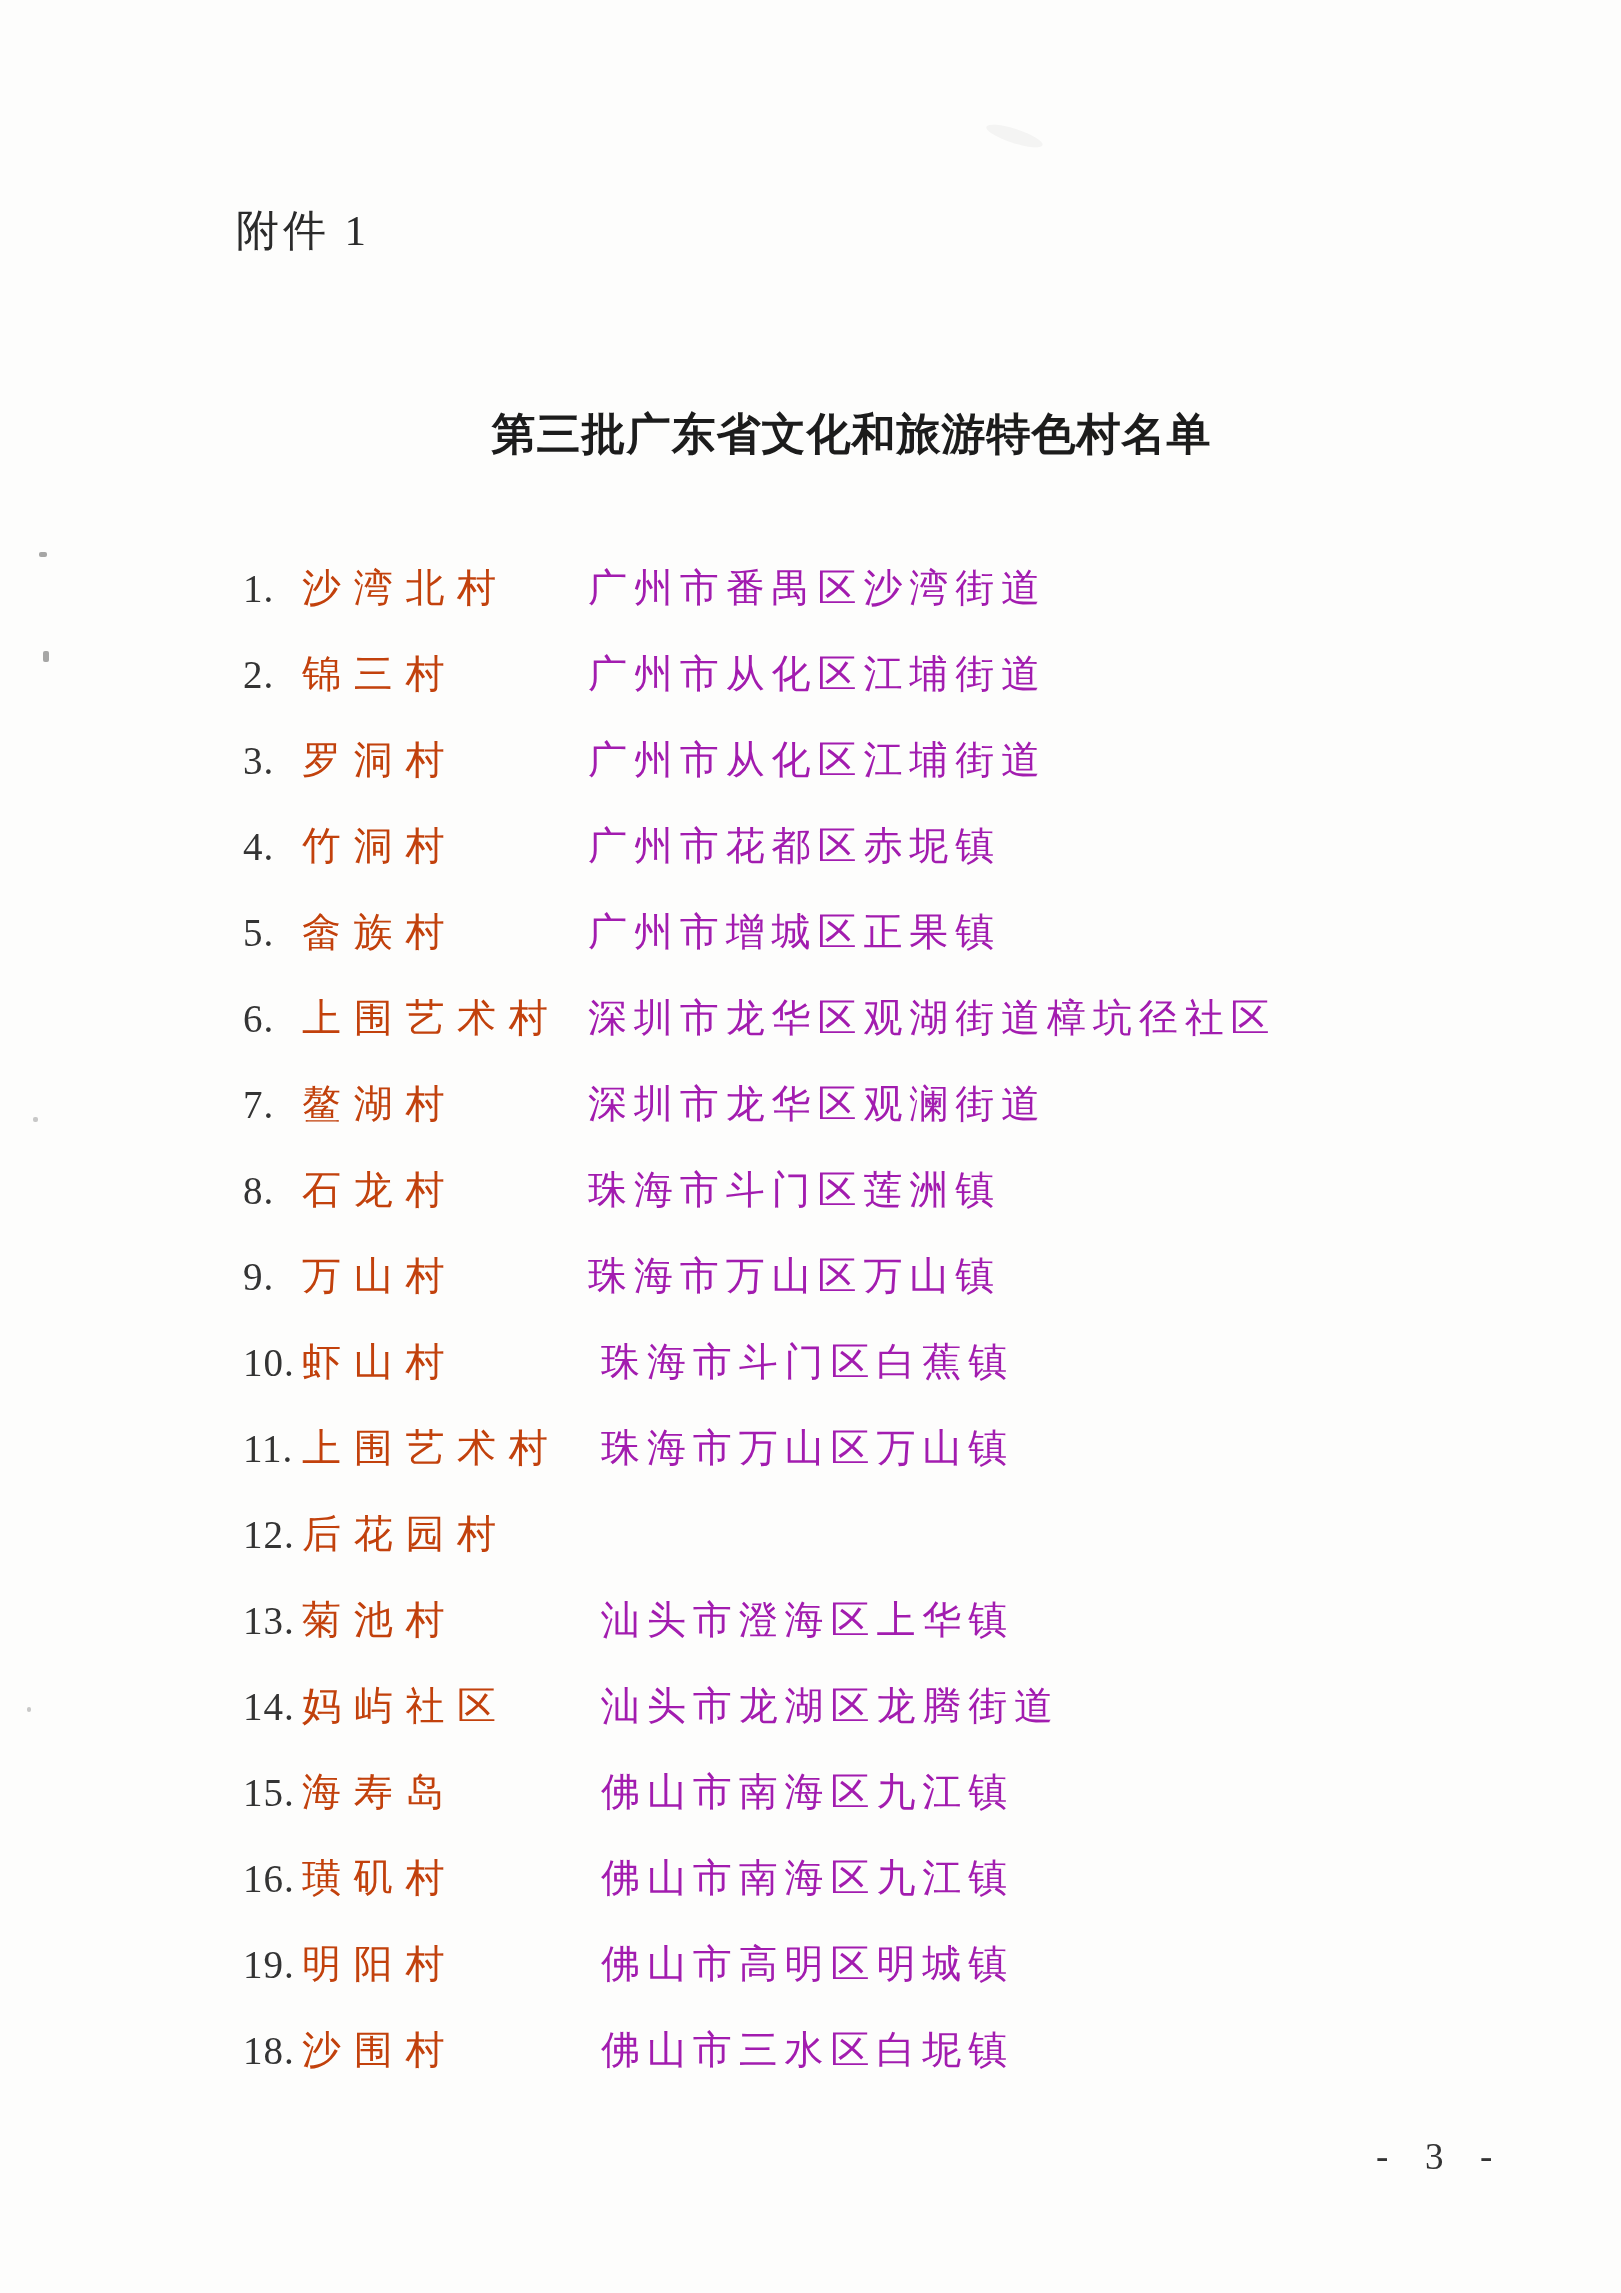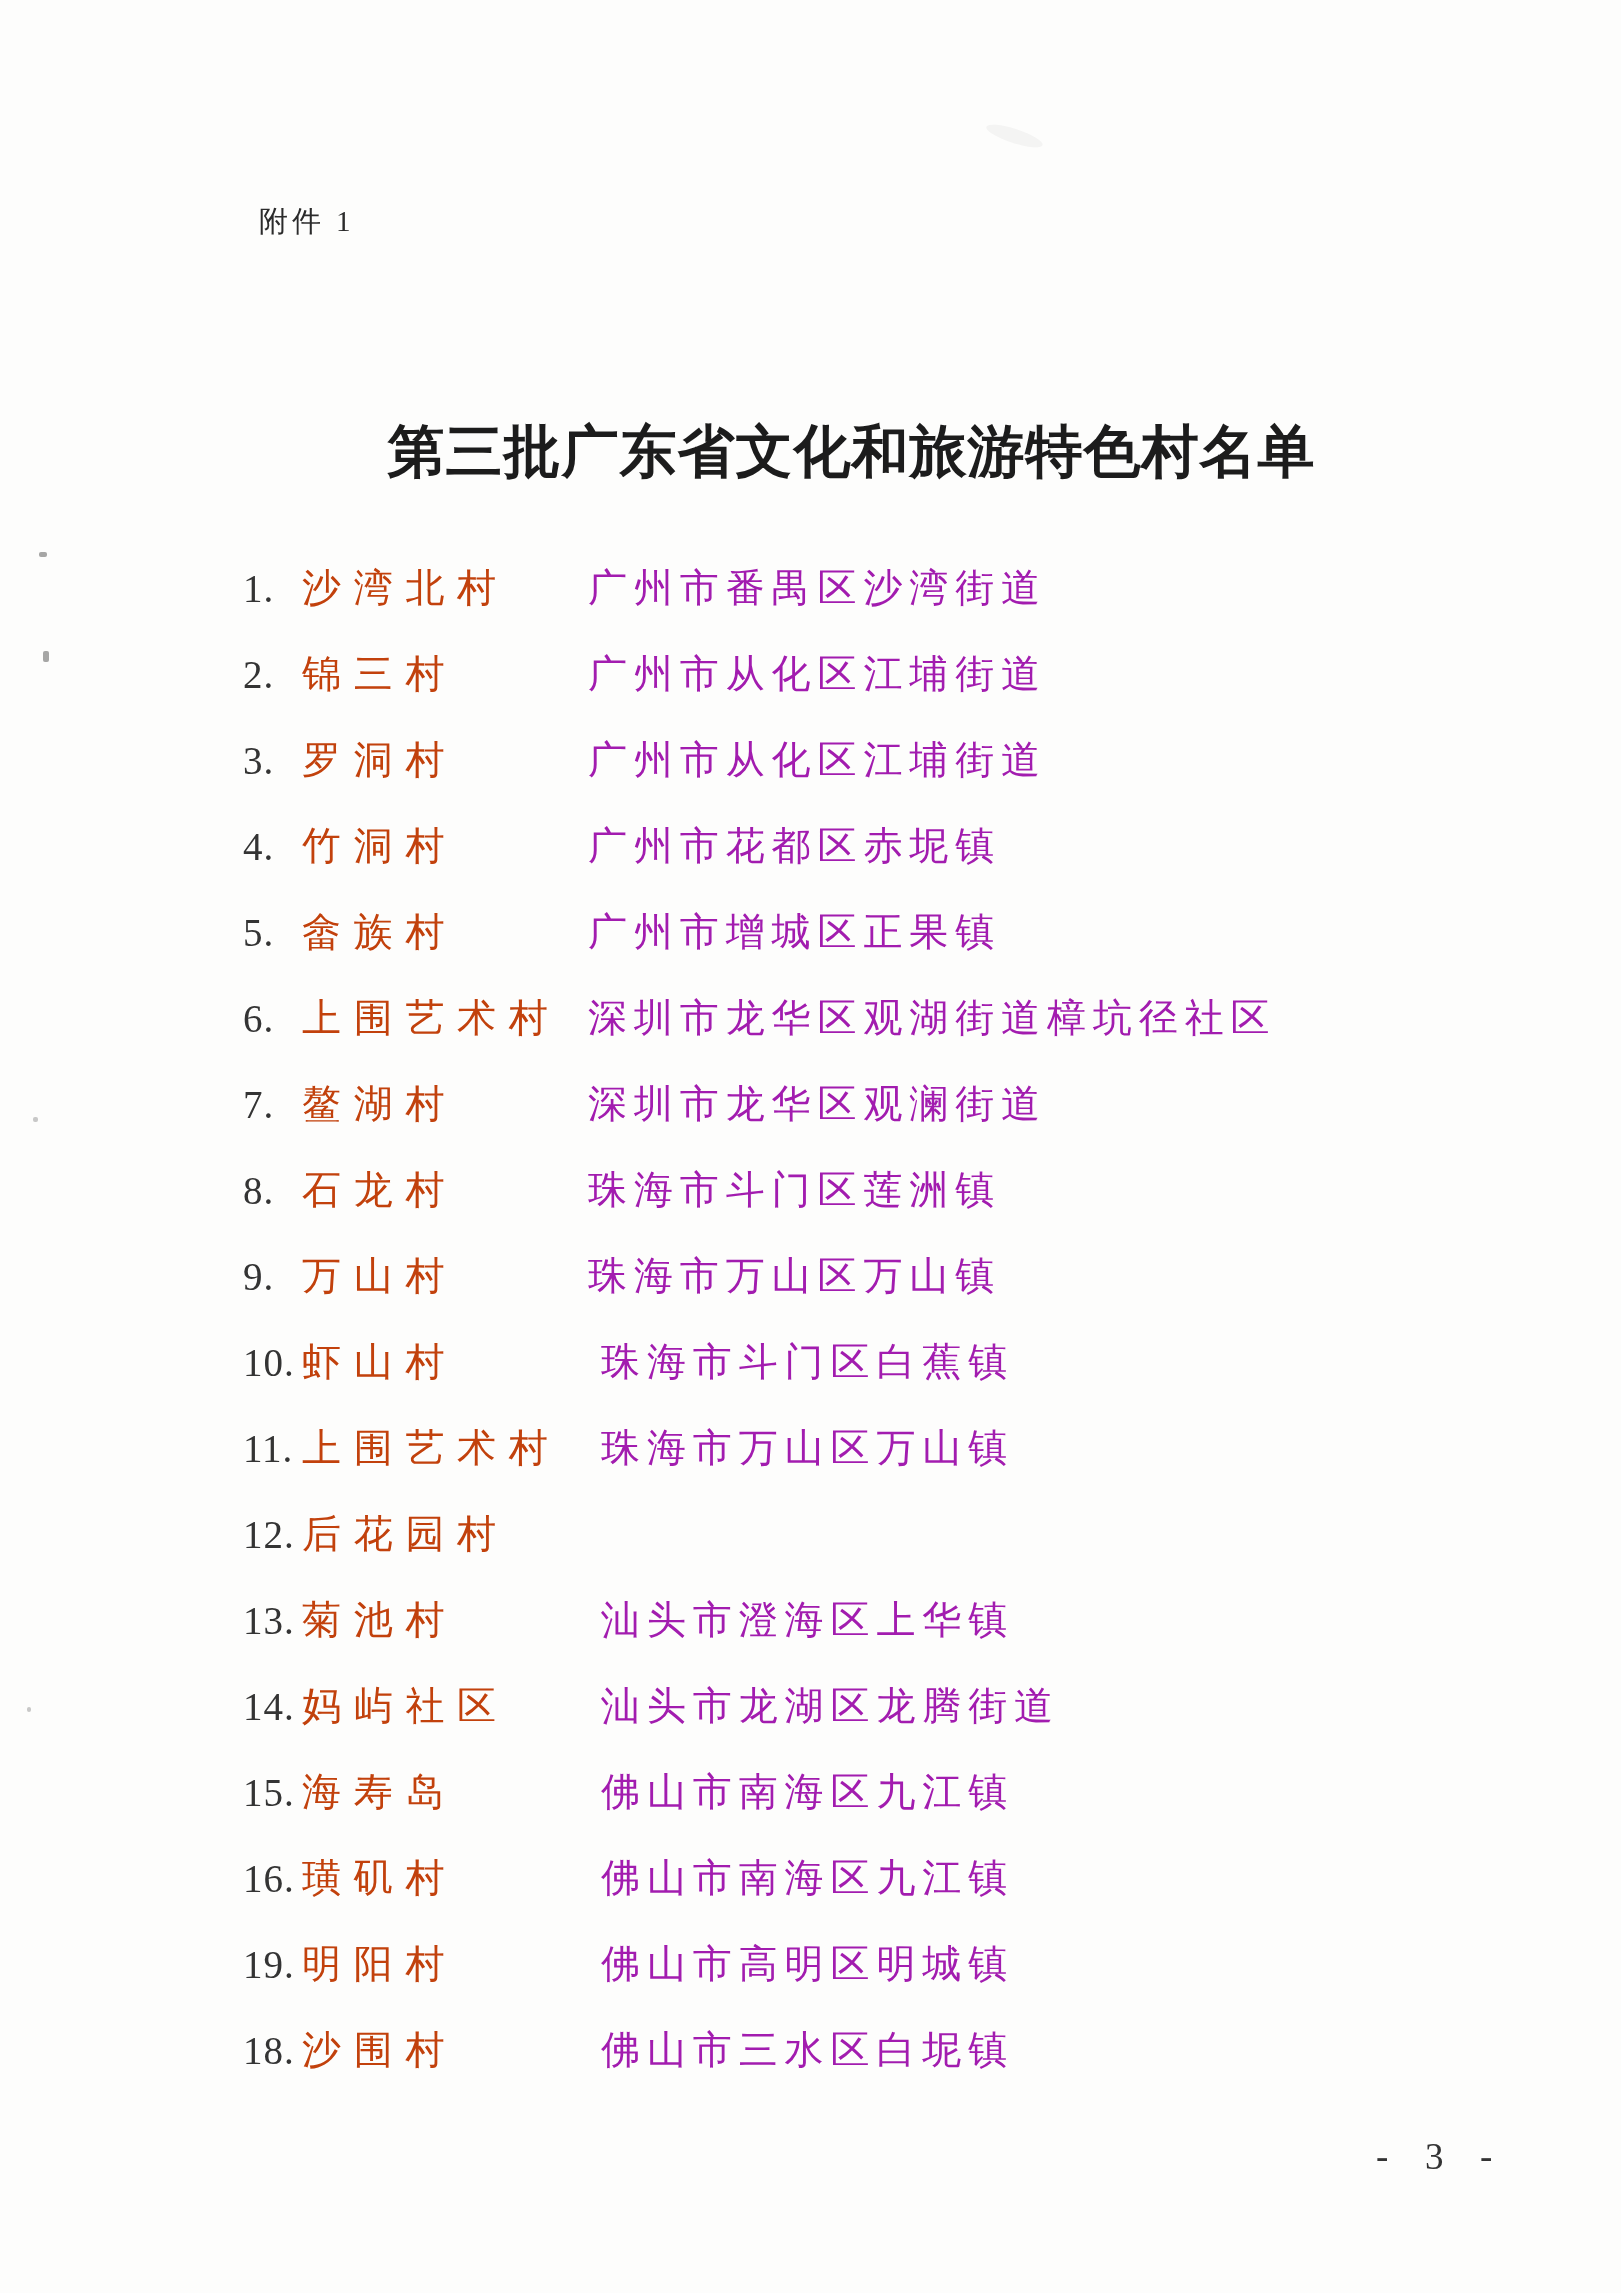--- a/index.html
+++ b/index.html
@@ -11,34 +11,34 @@
     position: relative;
     width: 1621px;
     height: 2294px;
     background: #fdfdfc;
     overflow: hidden;
     font-family: "Liberation Serif", "DejaVu Serif", serif;
     color: #3a3a3a;
   }
   .attachment-label {
     position: absolute;
-    left: 259px;
+    left: 236px;
     top: 202px;
-    font-size: 29px;
+    font-size: 43px;
     letter-spacing: 3.9px;
     color: #2b2b2b;
     white-space: pre;
   }
   .doc-title {
     position: absolute;
     left: 82px;
     right: 0;
     top: 376px;
     text-align: center;
-    font-size: 57px;
+    font-size: 44px;
     font-weight: bold;
     letter-spacing: 1px;
     color: #1c1c1c;
     white-space: nowrap;
   }
   .village-list {
     position: absolute;
     left: 243px;
     top: 545px;
     width: 1225px;

